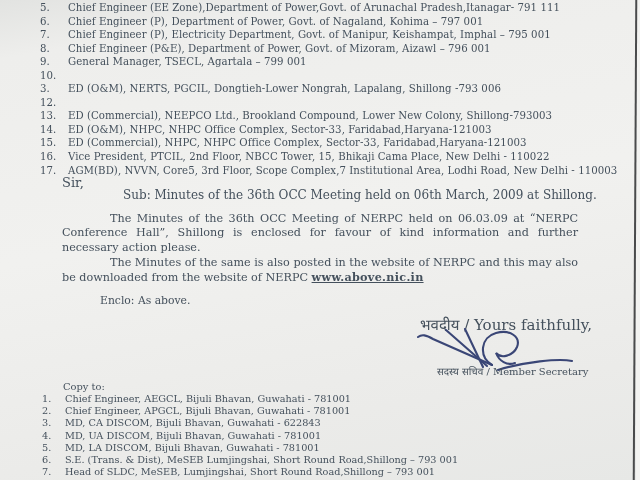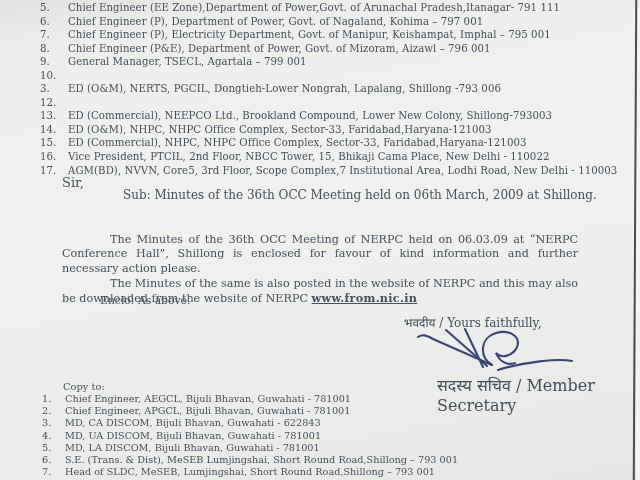--- a/index.html
+++ b/index.html
@@ -18,28 +18,28 @@
 
   .recipients { position:absolute; top:1px; left:40px; right:24px; font-size:10.2px; line-height:13.55px; letter-spacing:0.05px; }
   .r-row { display:flex; white-space:nowrap; }
   .r-row .num { flex:none; width:28px; }
   .copies { position:absolute; top:393px; left:42px; right:16px; font-size:9.7px; line-height:12.2px; }
   .c-row { display:flex; white-space:nowrap; }
   .c-row .num { flex:none; width:23px; }
 
   .sir       { position:absolute; top:175px; left:62px;  font-size:13px; }
   .subject   { position:absolute; top:188px; left:123px; font-size:12px; white-space:nowrap; }
-  .para      { position:absolute; left:62px; width:516px; font-size:11.2px; line-height:14.4px; text-align:justify; text-indent:48px;margin-top:21px; }
+  .para      { position:absolute; left:62px; width:516px; font-size:11.2px; line-height:14.4px; text-align:justify; text-indent:48px; }
   .p1 { top:212px; }
   .p2 { top:256px; }
   .weblink   { font-weight:bold; text-decoration:underline; letter-spacing:0.3px; }
   .enclo     { position:absolute; top:294px; left:100px; font-size:10.8px;text-align:right; }
-  .closing   { position:absolute; top:314px; left:404px; font-size:12px; }
+  .closing   { position:absolute; top:314px; left:420px; font-size:15px; }
   .signature { position:absolute; top:325px; left:412px; }
-  .signoff   { position:absolute; top:374px; left:437px; font-size:16px; }
+  .signoff   { position:absolute; top:364px; left:437px; font-size:10px; }
   .copyto    { position:absolute; top:381px; left:63px; font-size:9.9px; }
 </style>
 </head>
 <body>
 
 <div class="scan">
   <div class="scan-right-strip"></div>
 
   <div class="recipients">
     <div class="r-row">
@@ -91,21 +91,21 @@
     <div class="r-row">
         <span class="num">17.</span>
         <span class="txt">AGM(BD), NVVN, Core5, 3rd Floor, Scope Complex,7 Institutional Area, Lodhi Road, New Delhi - 110003</span>
       </div>
   </div>
 
   <div class="sir">Sir,</div>
   <div class="subject">Sub: Minutes of the 36th OCC Meeting held on 06th March, 2009 at Shillong.</div>
 
   <p class="para p1">The Minutes of the 36th OCC Meeting of NERPC held on 06.03.09 at “NERPC Conference Hall”, Shillong is enclosed for favour of kind information and further necessary action please.</p>
-  <p class="para p2"><span>The Minutes of the same is also posted in the website of NERPC and this may also be downloaded from the website of NERPC </span><span class="weblink">www.from.nic.in</span></p>
+  <p class="para p2"><span>The Minutes of the same is also posted in the website of NERPC and this may also be downloaded from the website of NERPC </span><span class="weblink">www.above.nic.in</span></p>
 
   <div class="enclo">Enclo: As above.</div>
 
   <div class="closing">भवदीय / Yours faithfully,</div>
 
   <svg class="signature" width="165" height="50" viewBox="0 0 165 50">
     <g fill="none" stroke="#3a4676" stroke-width="2.1" stroke-linecap="round">
       <path d="M6,12 C10,9 14,10 21,14 L80,40"></path>
       <path d="M34,5 L75,41"></path>
       <path d="M53,4 L71,42"></path>

